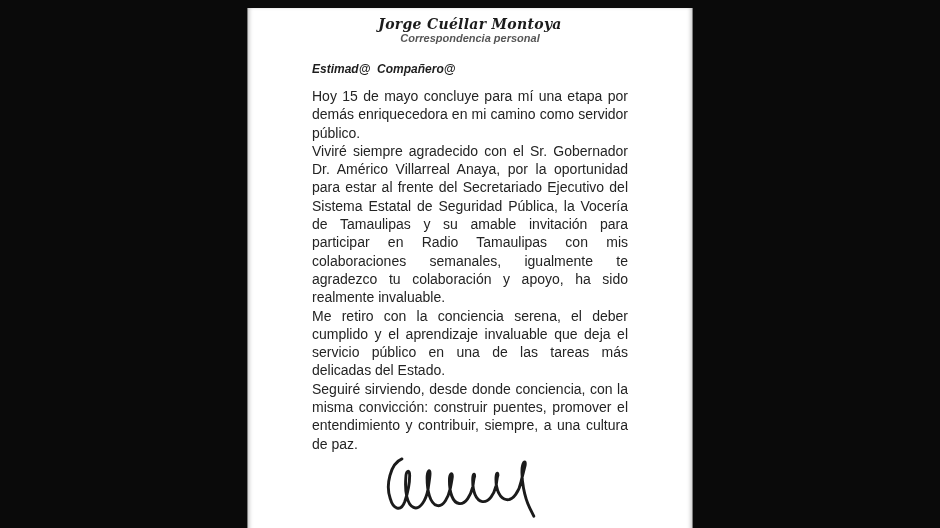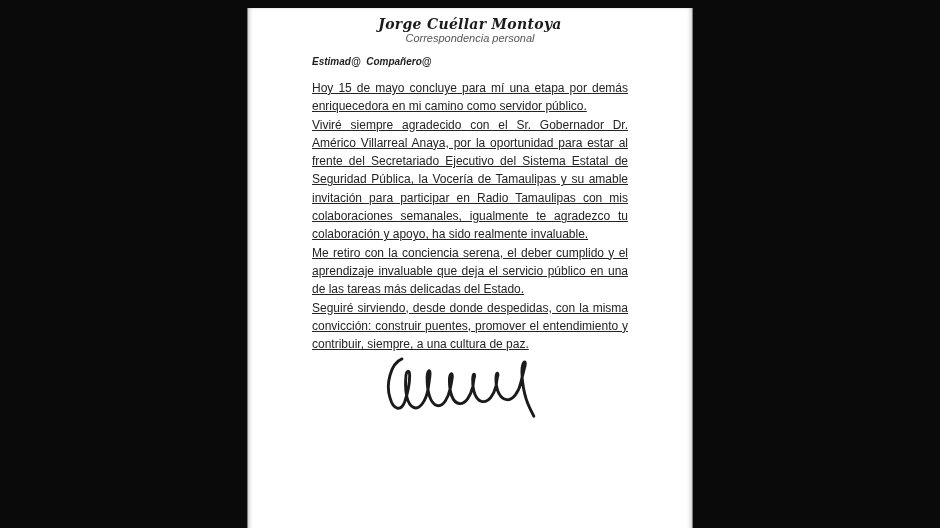--- a/index.html
+++ b/index.html
@@ -39,38 +39,38 @@
     font-size: 14px;
     line-height: 16px;
     color: #1c1c1c;
     letter-spacing: 0.3px;
   }
   .letterhead-subtitle {
     font-style: italic;
     font-size: 11px;
     line-height: 13px;
     color: #565656;
+    font-weight: bold;
   }
   .salutation {
-    margin-top: 8px;
+    margin-top: 16px;
     font-weight: bold;
     font-style: italic;
-    font-size: 10px;
+    font-size: 12px;
     line-height: 17px;
     color: #1e1e1e;
     white-space: pre-wrap;
   }
   .body-text p {
     margin: 0;
-    font-size: 12px;
+    font-size: 14px;
     line-height: 18.3px;
     color: #242424;
     text-align: justify;
     text-justify: inter-word;
-    text-decoration: underline;
   }
   .body-text p.first {
     margin-top: 9px;
   }
   .body-text p.spaced {
   }
   .signature-wrap {
     margin-top: 3px;
     margin-left: 72px;
     width: 158px;
@@ -92,21 +92,21 @@
       <div class="author-name">Jorge Cuéllar Montoya</div>
       <div class="letterhead-subtitle">Correspondencia personal</div>
     </div>
 
     <div class="salutation">Estimad@  Compañero@</div>
 
     <div class="body-text">
       <p class="first">Hoy 15 de mayo concluye para mí una etapa por demás enriquecedora en mi camino como servidor público.</p>
       <p>Viviré siempre agradecido con el Sr. Gobernador Dr. Américo Villarreal Anaya, por la oportunidad para estar al frente del Secretariado Ejecutivo del Sistema Estatal de Seguridad Pública, la Vocería de Tamaulipas y su amable invitación para participar en Radio Tamaulipas con mis colaboraciones semanales, igualmente te agradezco tu colaboración y apoyo, ha sido realmente invaluable.</p>
       <p class="spaced">Me retiro con la conciencia serena, el deber cumplido y el aprendizaje invaluable que deja el servicio público en una de las tareas más delicadas del Estado.</p>
-      <p class="spaced">Seguiré sirviendo, desde donde despedidas, con la misma convicción: construir puentes, promover el entendimiento y contribuir, siempre, a una cultura de paz.</p>
+      <p class="spaced">Seguiré sirviendo, desde donde conciencia, con la misma convicción: construir puentes, promover el entendimiento y contribuir, siempre, a una cultura de paz.</p>
     </div>
 
     <div class="signature-wrap">
       <svg viewBox="0 0 160 66" xmlns="http://www.w3.org/2000/svg">
         <path d="M 17,3
                  C 5,8 0,30 5,44
                  C 8,55 16,58 20,47
                  C 23,38 25,26 25,20
                  C 25,13 21,15 21,23
                  C 20,36 22,50 29,53

